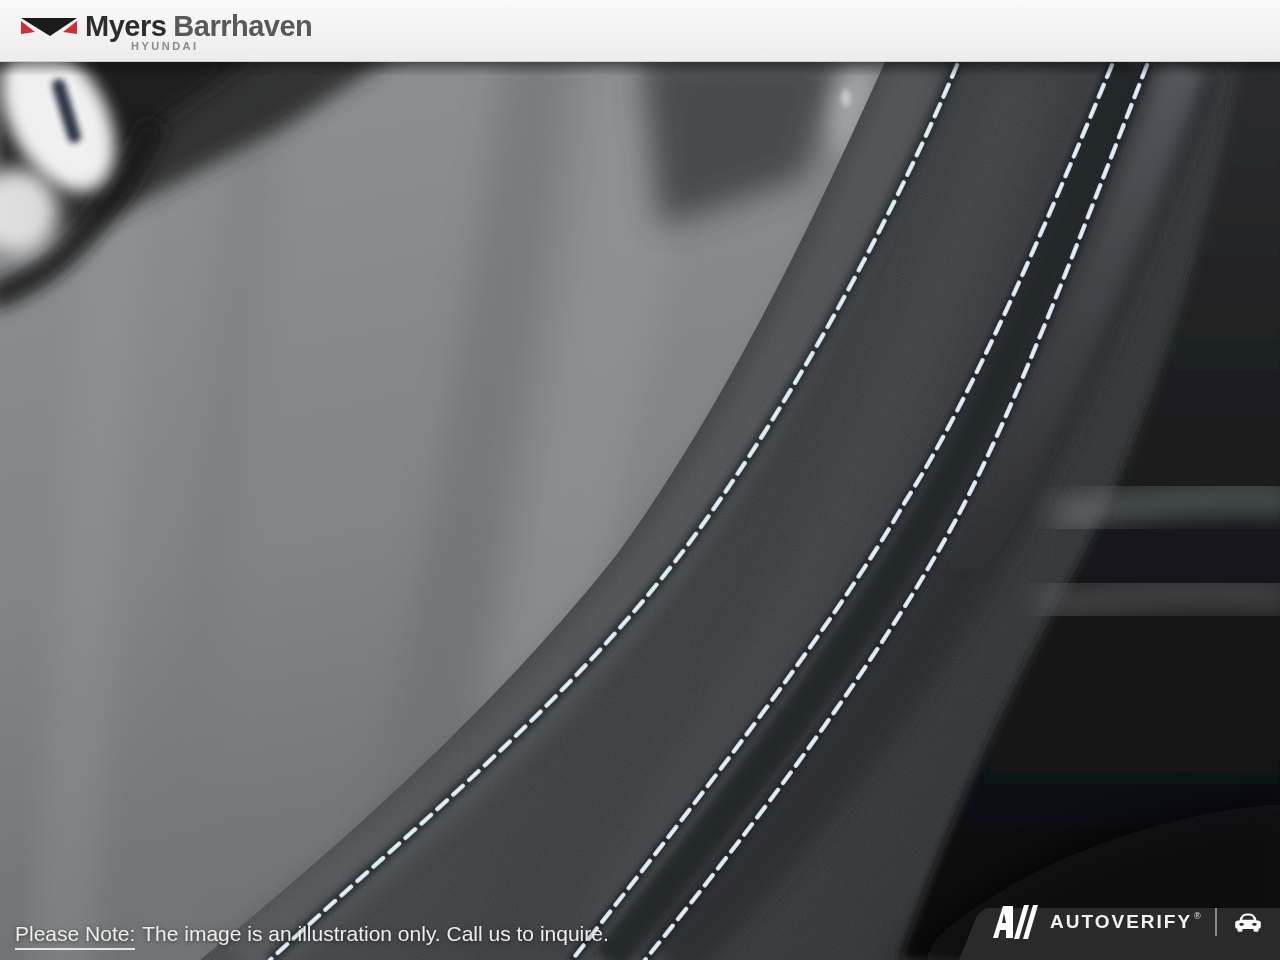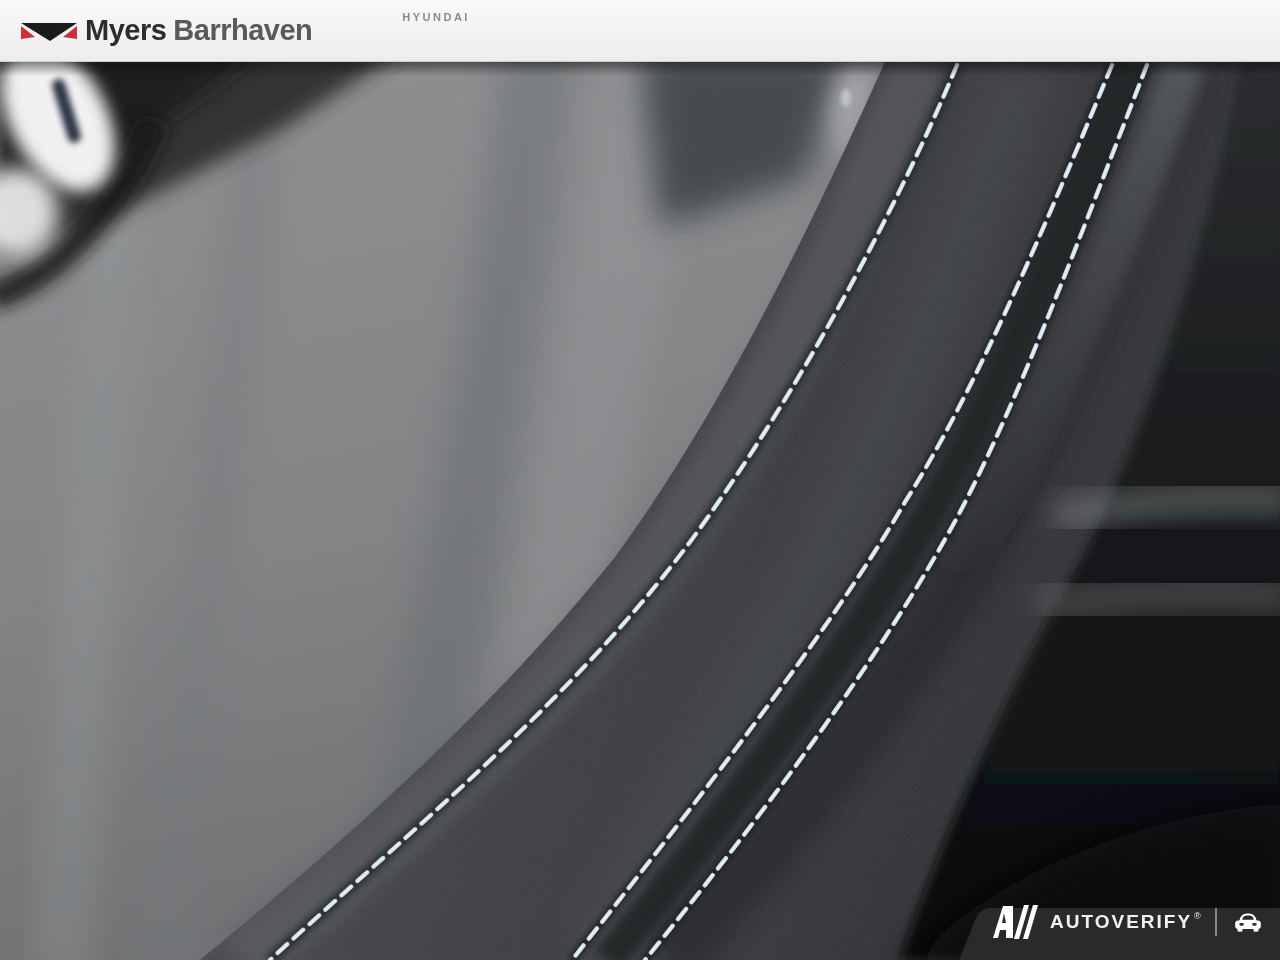--- a/index.html
+++ b/index.html
@@ -3,26 +3,26 @@
 <meta charset="utf-8">
 <style>
   html,body{margin:0;padding:0;background:#000;}
   .stage{position:relative;width:1280px;height:960px;overflow:hidden;
          font-family:"Liberation Sans", sans-serif;background:#777;}
 
   
   .header{position:absolute;top:0;left:0;width:1280px;height:62px;box-sizing:border-box;
           background:linear-gradient(#fafafa,#ececec);border-bottom:1px solid #cfcfcf;
           display:flex;align-items:center;padding:0 18px 0 20px;z-index:5;}
-  .logo{display:flex;flex-direction:row;gap:6px;}
+  .logo{display:flex;flex-direction:column;}
   .logo-row{display:flex;align-items:center;gap:7px;}
   .logo-primary{font-size:29px;font-weight:700;color:#2d2d2d;letter-spacing:-0.5px;}
   .logo-secondary{font-size:29px;font-weight:700;color:#58595b;letter-spacing:-0.5px;}
   .logo-brand{font-size:11px;font-weight:700;letter-spacing:2.5px;color:#8a8b8d;
-              margin-left:84px;margin-top:-3px;}
+              margin-left:111px;margin-top:-3px;}
   .header-right{margin-left:auto;display:flex;align-items:center;}
   .website{font-size:21px;font-weight:700;color:#26282e;}
   .phone-ic{margin-left:14px;margin-right:8px;display:flex;align-items:center;}
   .phone-number{font-size:24px;font-weight:700;color:#23252b;letter-spacing:0.5px;}
 
   
   .photo{position:absolute;top:62px;left:0;width:1280px;height:898px;}
 
   
   .note{position:absolute;left:15px;bottom:14px;z-index:6;font-size:21px;color:#ededed;
@@ -161,20 +161,23 @@
     <path d="M1112,3 C1045,165 975,330 905,440 C830,570 685,755 572,898" stroke="#c9dce8" stroke-width="4.4" fill="none" stroke-dasharray="13 8.5" stroke-linecap="round"></path>
     <path d="M1112,3 C1045,165 975,330 905,440 C830,570 685,755 572,898" stroke="#f0f7fb" stroke-width="2" fill="none" stroke-dasharray="13 8.5" stroke-linecap="round" opacity="0.75"></path>
     <path d="M1147,3 C1082,170 1020,335 960,450 C880,600 745,775 645,898" stroke="#202225" stroke-width="9" fill="none" filter="url(#b2)" opacity="0.9"></path>
     <path d="M1147,3 C1082,170 1020,335 960,450 C880,600 745,775 645,898" stroke="#c9dce8" stroke-width="4.4" fill="none" stroke-dasharray="13 8.5" stroke-linecap="round"></path>
     <path d="M1147,3 C1082,170 1020,335 960,450 C880,600 745,775 645,898" stroke="#f0f7fb" stroke-width="2" fill="none" stroke-dasharray="13 8.5" stroke-linecap="round" opacity="0.75"></path>
 
     <path d="M900,910 L1295,910 L1295,740 C1140,750 985,815 900,910 Z" fill="#070707" filter="url(#b20)" opacity="0.92"></path>
     <rect x="0" y="0" width="1280" height="14" fill="url(#gTopSh)"></rect>
   </svg>
 
+  <div class="note">
+    <span class="note-label">Please Note:</span><span class="note-rest">The image is an illustration only. Call us to inquire.</span>
+  </div>
 
   <div class="badge-bg"></div>
   <div class="badge">
     <span style="display:flex;">
       <svg width="48" height="34" viewBox="0 0 48 34">
         <path d="M1,33 L11,1 L21,1 L21,33 L14,33 L14,25 L8,25 L6,33 Z" fill="#ffffff"></path>
         <path d="M12,8 L14,18 L10,18 Z" fill="#2c2c2c"></path>
         <polygon points="22,34 27,34 37,0 32,0" fill="#ffffff"></polygon>
         <polygon points="31,34 36,34 46,0 41,0" fill="#ffffff"></polygon>
       </svg>

